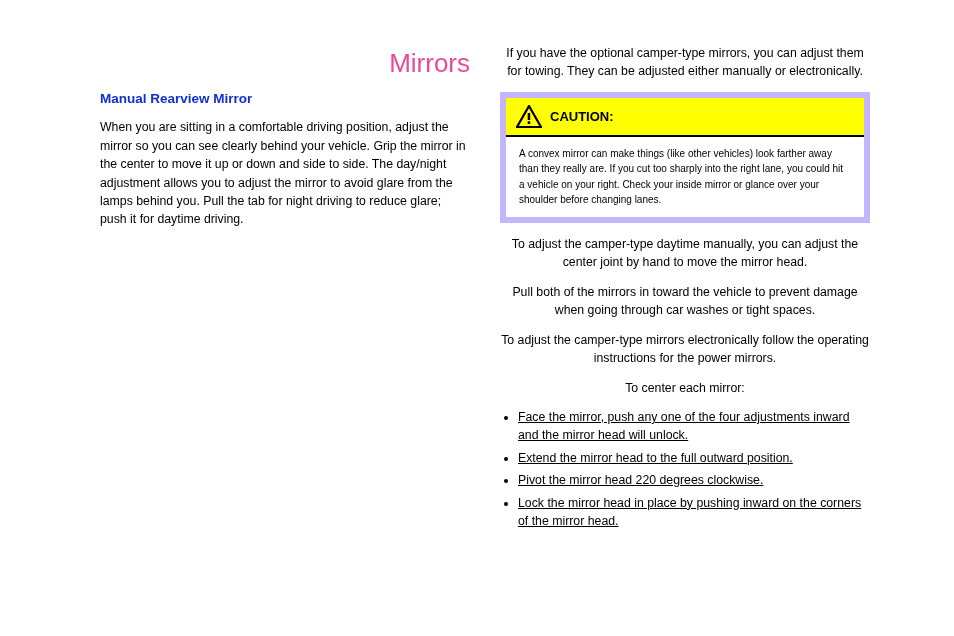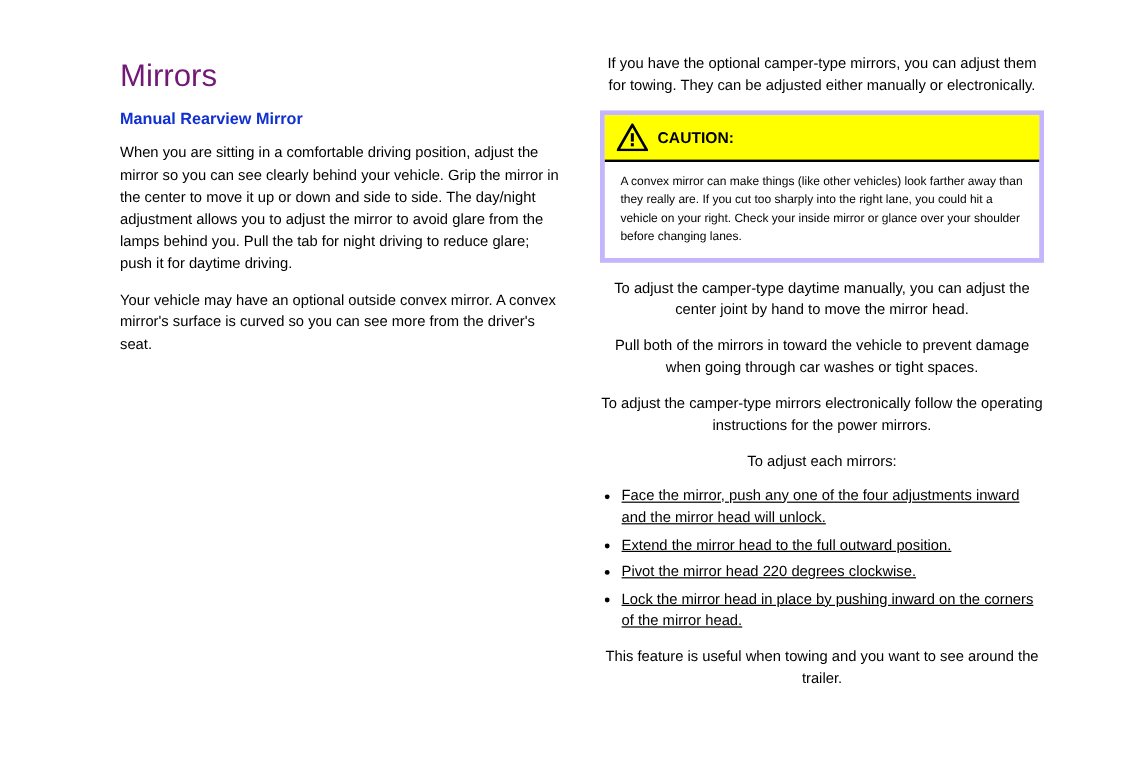--- a/index.html
+++ b/index.html
@@ -19,33 +19,34 @@
     gap: 30px;
   }
   .col {
     flex: 1;
     font-size: 12.3px;
     line-height: 1.5;
   }
   .col-left h2 {
     font-size: 26px;
     font-weight: normal;
-    color: #701a75;
+    color: #ec4899;
     margin-bottom: 6px;
+    text-align: right;
   }
   .col-left h3 {
     font-size: 13.5px;
     font-weight: bold;
     color: #1030d0;
     margin-bottom: 9px;
   }
   .col-left p { margin-bottom: 12px; }
   .col-right p { margin-bottom: 11px; text-align: center; }
   .caution-box {
-    border: 4px solid #c4b5fd;
+    border: 6px solid #c4b5fd;
     margin: 6px 0 12px 0;
   }
   .caution-header {
     background: #ffff00;
     display: flex;
     align-items: center;
     gap: 8px;
     padding: 7px 10px;
     border-bottom: 2px solid #000;
   }
@@ -64,43 +65,41 @@
 </style>
 </head>
 <body>
 
 <div class="page">
   <div class="two-col">
     <div class="col col-left">
       <h2>Mirrors</h2>
       <h3>Manual Rearview Mirror</h3>
       <p>When you are sitting in a comfortable driving position, adjust the mirror so you can see clearly behind your vehicle. Grip the mirror in the center to move it up or down and side to side. The day/night adjustment allows you to adjust the mirror to avoid glare from the lamps behind you. Pull the tab for night driving to reduce glare; push it for daytime driving.</p>
-      <p>Your vehicle may have an optional outside convex mirror. A convex mirror's surface is curved so you can see more from the driver's seat.</p>
     </div>
     <div class="col col-right">
       <p>If you have the optional camper-type mirrors, you can adjust them for towing. They can be adjusted either manually or electronically.</p>
       <div class="caution-box">
         <div class="caution-header">
           <span class="warn-icon">
             <svg width="26" height="23" viewBox="0 0 26 23">
               <path d="M13 1 L25 22 L1 22 Z" fill="none" stroke="#000" stroke-width="2.2"></path>
               <rect x="11.7" y="8" width="2.5" height="7" fill="#000"></rect>
               <rect x="11.7" y="16.3" width="2.5" height="2.6" fill="#000"></rect>
             </svg>
           </span>
           <span class="caution-title">CAUTION:</span>
         </div>
         <div class="caution-body">A convex mirror can make things (like other vehicles) look farther away than they really are. If you cut too sharply into the right lane, you could hit a vehicle on your right. Check your inside mirror or glance over your shoulder before changing lanes.</div>
       </div>
       <p>To adjust the camper-type daytime manually, you can adjust the center joint by hand to move the mirror head.</p>
       <p>Pull both of the mirrors in toward the vehicle to prevent damage when going through car washes or tight spaces.</p>
       <p>To adjust the camper-type mirrors electronically follow the operating instructions for the power mirrors.</p>
-      <p>To adjust each mirrors:</p>
+      <p>To center each mirror:</p>
       <ul class="bullets">
         <li>Face the mirror, push any one of the four adjustments inward and the mirror head will unlock.</li>
         <li>Extend the mirror head to the full outward position.</li>
         <li>Pivot the mirror head 220 degrees clockwise.</li>
         <li>Lock the mirror head in place by pushing inward on the corners of the mirror head.</li>
       </ul>
-      <p>This feature is useful when towing and you want to see around the trailer.</p>
     </div>
   </div>
 </div>
 
 </body></html>

